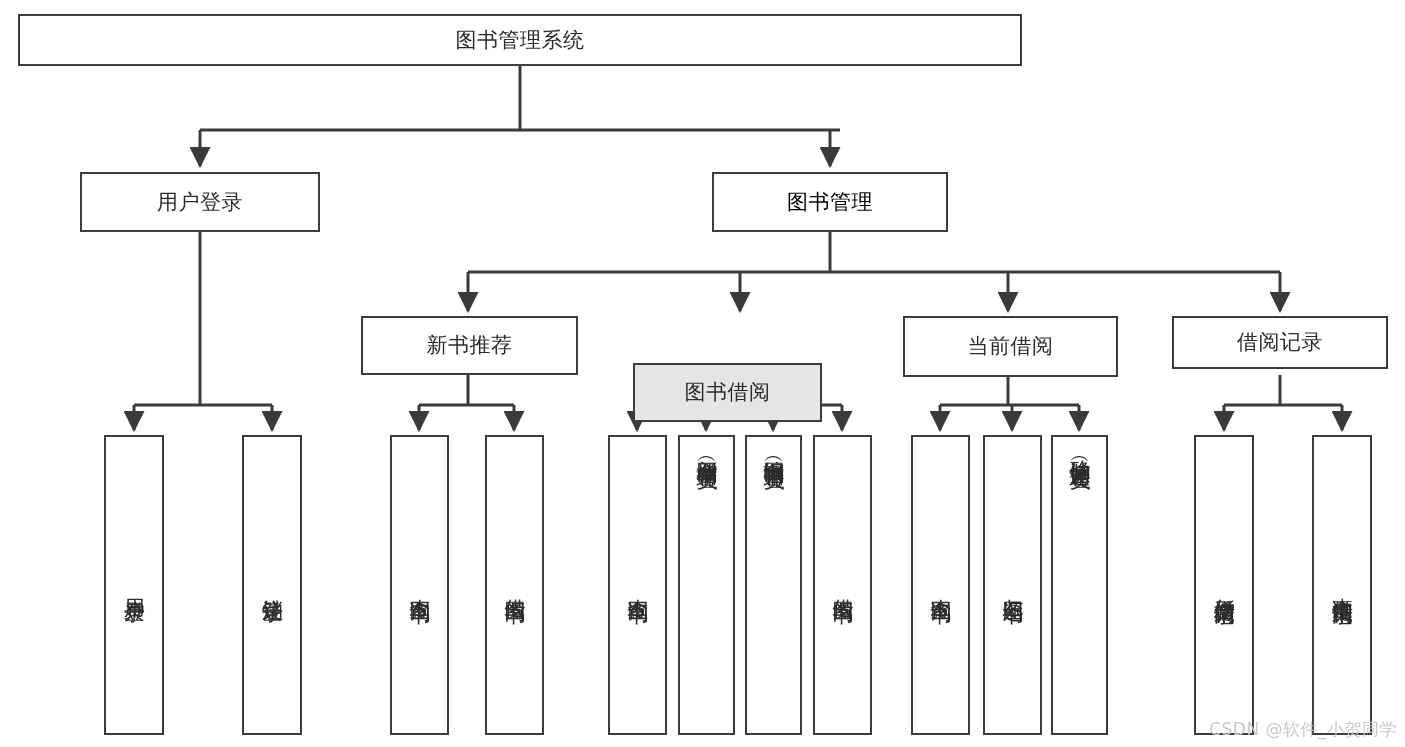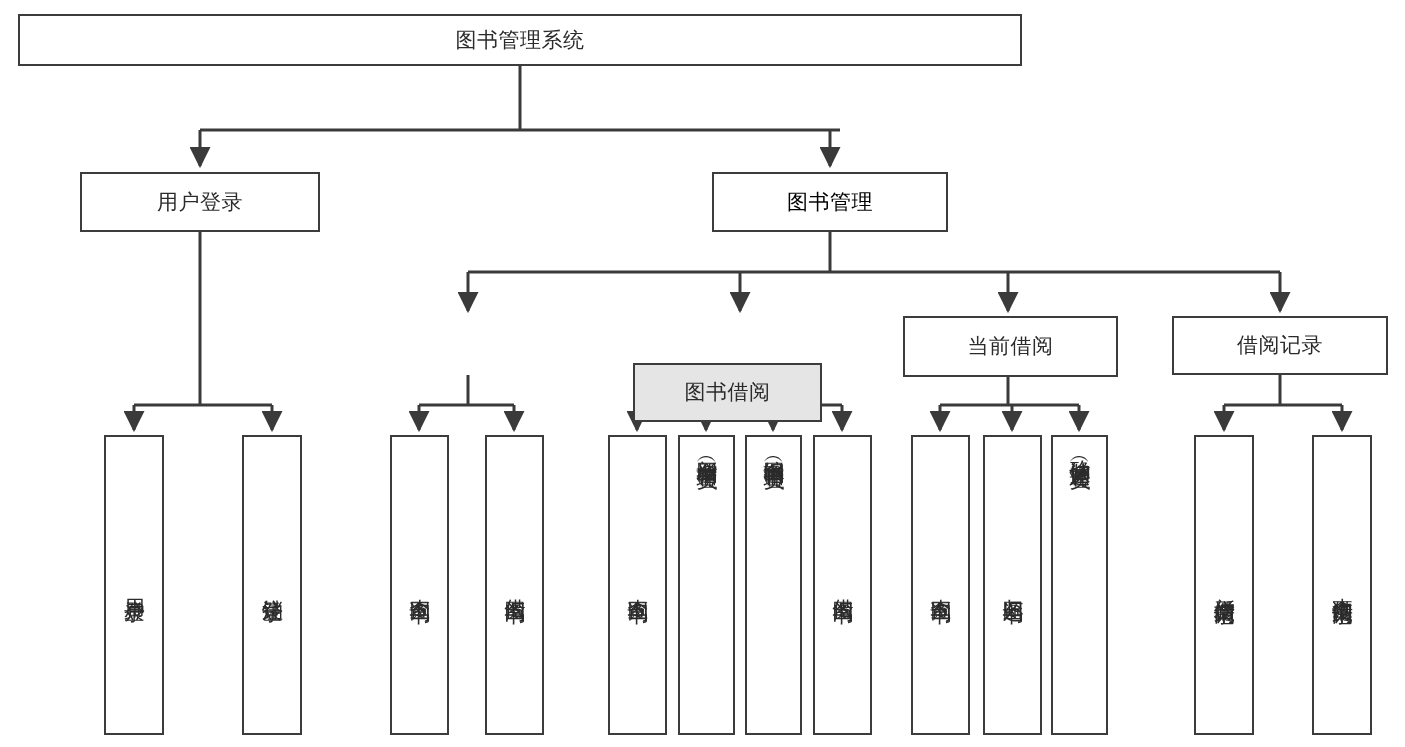--- a/index.html
+++ b/index.html
@@ -133,27 +133,30 @@
     <span class="node-label">图书管理系统</span>
   </div>
 
   <div class="node horiz" style="left: 80px; top: 172px; width: 240px; height: 60px; border-color: rgb(60, 60, 60); background: rgb(255, 255, 255); color: rgb(43, 43, 43);">
     <span class="node-label">用户登录</span>
   </div>
   <div class="node horiz" style="left: 712px; top: 172px; width: 236px; height: 60px; border-color: rgb(60, 60, 60); background: rgb(255, 255, 255); color: #000000;">
     <span class="node-label">图书管理</span>
   </div>
 
+  <div class="node horiz" style="left: 361px; top: 316px; width: 217px; height: 59px; border-color: rgb(60, 60, 60); background: rgb(255, 255, 255); color: rgb(43, 43, 43);">
+    <span class="node-label">新书推荐</span>
+  </div>
   <div class="node horiz" style="left: 633px; top: 316px; width: 189px; height: 59px; border-color: rgb(60, 60, 60); background: #e5e5e5; color: rgb(43, 43, 43); margin-top: 47px;">
     <span class="node-label">图书借阅</span>
   </div>
   <div class="node horiz" style="left: 903px; top: 316px; width: 215px; height: 61px; border-color: rgb(60, 60, 60); background: rgb(255, 255, 255); color: rgb(43, 43, 43);">
     <span class="node-label">当前借阅</span>
   </div>
-  <div class="node horiz" style="left: 1172px; top: 316px; width: 216px; height: 59px; border-color: rgb(60, 60, 60); background: rgb(255, 255, 255); color: rgb(43, 43, 43);">
+  <div class="node horiz" style="left: 1172px; top: 316px; width: 216px; height: 53px; border-color: rgb(60, 60, 60); background: rgb(255, 255, 255); color: rgb(43, 43, 43);">
     <span class="node-label">借阅记录</span>
   </div>
 
   <div class="node vert" style="left: 104px; top: 435px; width: 60px; height: 300px; border-color: rgb(60, 60, 60); background: rgb(255, 255, 255); color: rgb(43, 43, 43);">
     <span class="node-label">用户登录</span>
   </div>
   <div class="node vert" style="left: 242px; top: 435px; width: 60px; height: 300px; border-color: rgb(60, 60, 60); background: rgb(255, 255, 255); color: rgb(43, 43, 43);">
     <span class="node-label">注销登录</span>
   </div>
   <div class="node vert" style="left: 390px; top: 435px; width: 59px; height: 300px; border-color: rgb(60, 60, 60); background: rgb(255, 255, 255); color: rgb(43, 43, 43);">
@@ -183,14 +186,15 @@
   <div class="node vert long" style="left: 1051px; top: 435px; width: 57px; height: 300px; border-color: rgb(60, 60, 60); background: rgb(255, 255, 255); color: rgb(43, 43, 43);">
     <span class="node-label">确认归还（管理员）</span>
   </div>
   <div class="node vert" style="left: 1194px; top: 435px; width: 60px; height: 300px; border-color: rgb(60, 60, 60); background: rgb(255, 255, 255); color: rgb(43, 43, 43);">
     <span class="node-label">新增借阅记录</span>
   </div>
   <div class="node vert" style="left: 1312px; top: 435px; width: 60px; height: 300px; border-color: rgb(60, 60, 60); background: rgb(255, 255, 255); color: rgb(43, 43, 43);">
     <span class="node-label">查询借阅记录</span>
   </div>
 
+  <div id="watermark" style="color: rgb(201, 201, 201);">CSDN @软件_小贺同学</div>
 
 </div>
 
 </body></html>

